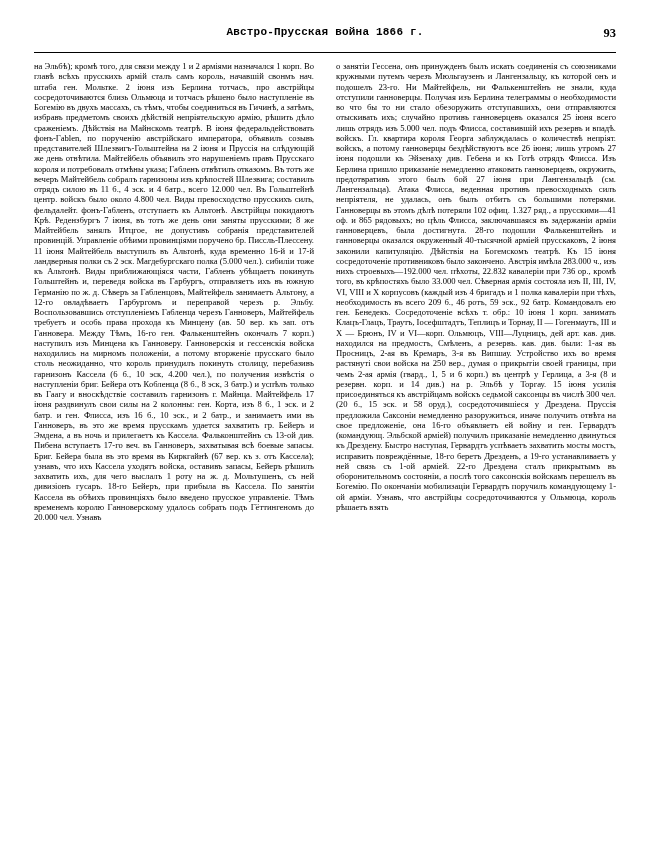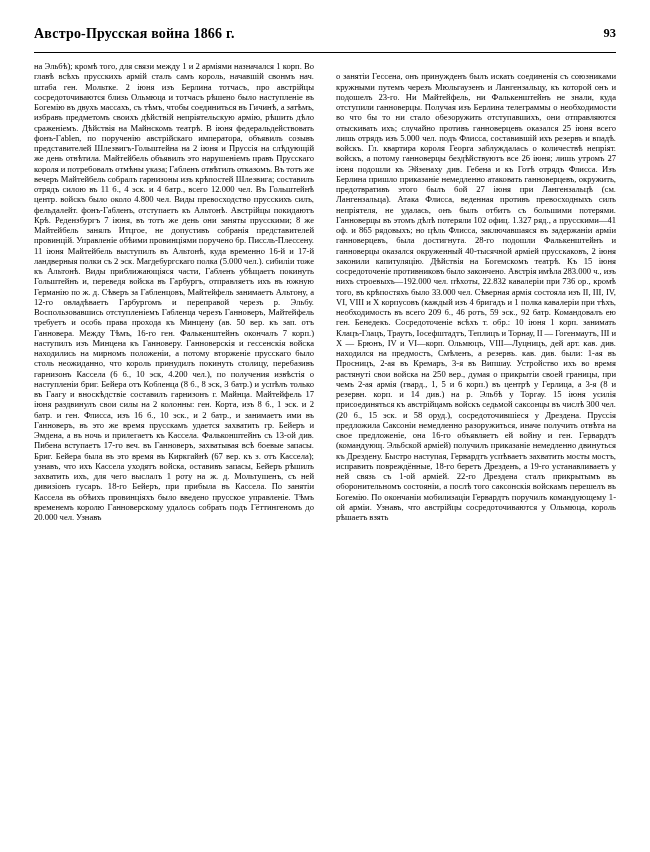--- a/index.html
+++ b/index.html
@@ -20,41 +20,42 @@
     height: 852px;
     box-sizing: border-box;
     padding: 26px 34px 20px 34px;
   }
   .header {
     position: relative;
     height: 22px;
     margin-bottom: 4px;
   }
   .header-title {
+    text-align: center;
     font-weight: bold;
-    font-size: 14px;
+    font-size: 11px;
     letter-spacing: 0.2px;
-    font-family: Liberation Serif, serif;
+    font-family: Liberation Mono, monospace;
   }
   .header-page {
     position: absolute;
     right: 0;
     top: 0;
     font-weight: bold;
     font-size: 12.5px;
     text-align: center;
   }
   .rule {
     border-bottom: 1px solid #000;
     margin: 2px 0 8px 0;
   }
   .columns {
     display: flex;
     gap: 22px;
-    align-items: flex-end;
+    align-items: flex-start;
   }
   .col {
     width: 280px;
     font-size: 8.6px;
     line-height: 10.25px;
     text-align: justify;
     text-justify: inter-word;
     hyphens: manual;
     word-spacing: -0.2px;
   }

